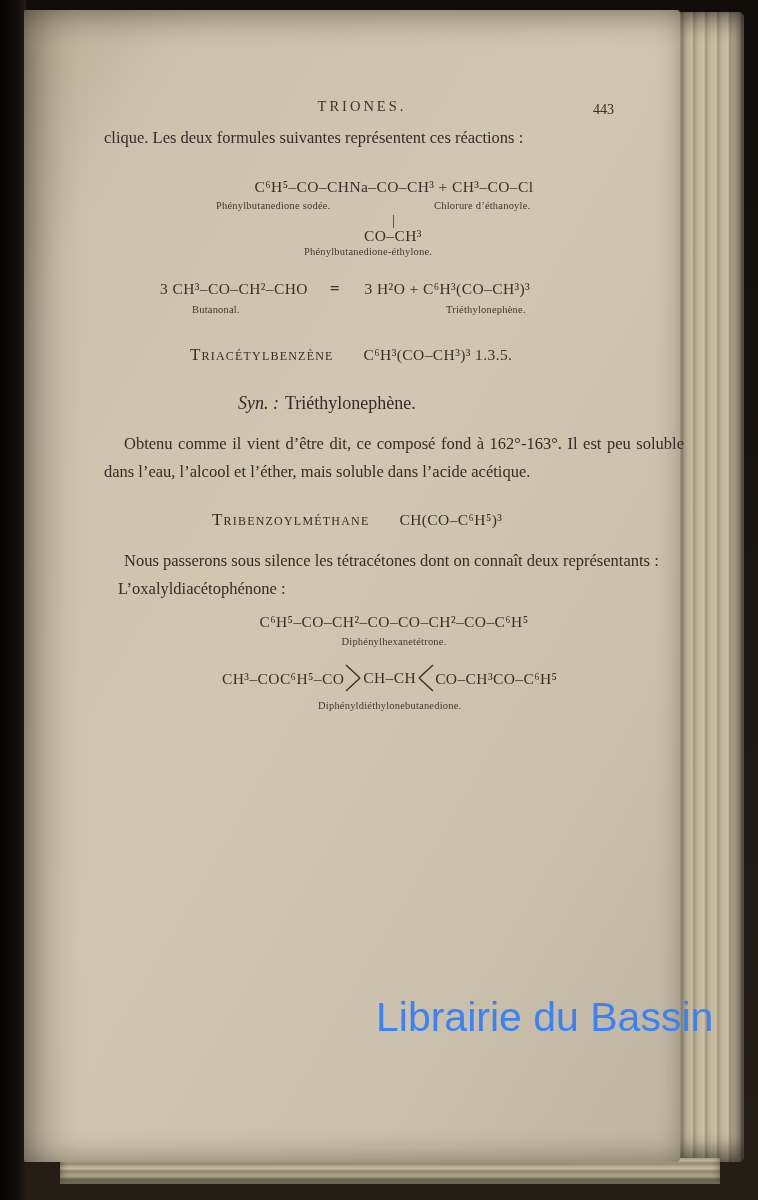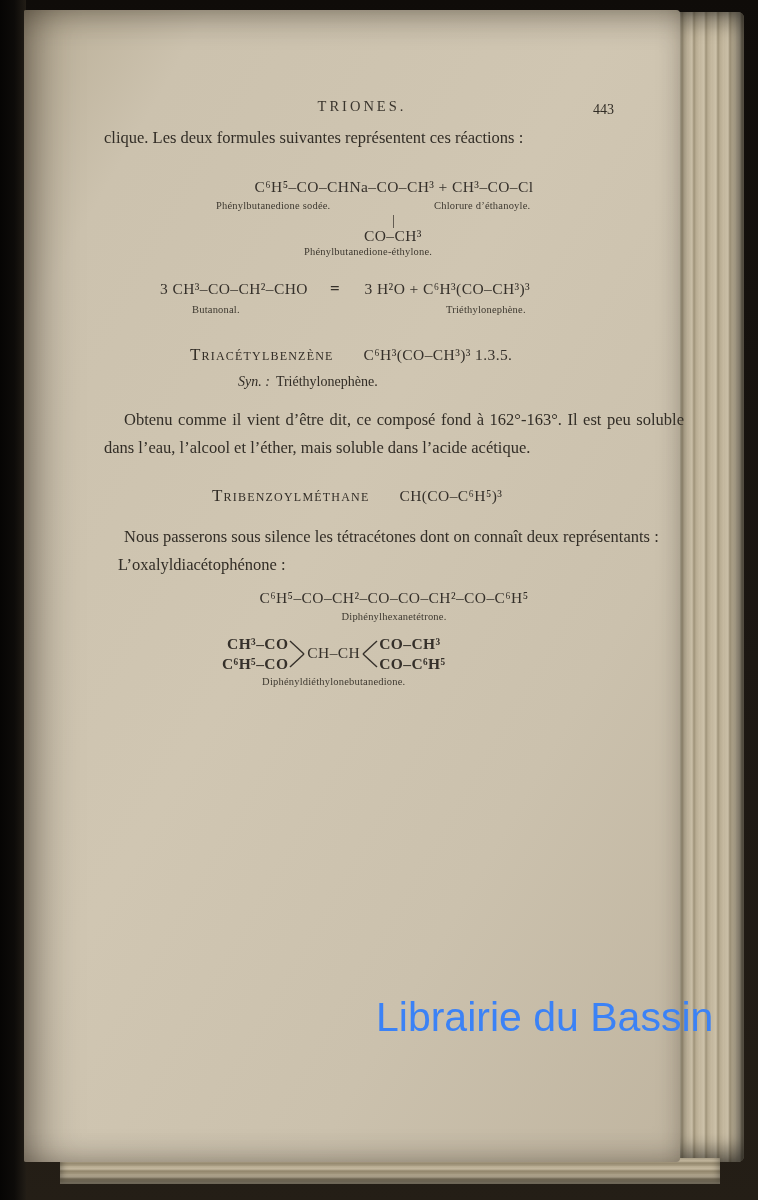--- a/index.html
+++ b/index.html
@@ -59,32 +59,32 @@
   .rx1-bar{margin-left:288px;line-height:.8;font-size:14px;}
   .rx1-branch{margin-left:260px;line-height:1.15;}
   .rx1-cap2{margin-left:200px;margin-top:2px;}
   .rx2{margin-top:16px;margin-left:56px;white-space:nowrap;}
   .rx2 .eq{margin:0 26px 0 22px;}
   .rx2-caps{position:relative;height:15px;}
   .rx2-cap-l{position:absolute;left:88px;}
   .rx2-cap-r{position:absolute;left:342px;}
   .schead-row{margin-top:22px;margin-left:86px;white-space:nowrap;}
   .schead{font-variant:small-caps;letter-spacing:1.2px;font-size:17px;margin-right:30px;}
-  .syn{margin-left:134px;font-size:14px;margin-top:0;}
+  .syn{margin-left:134px;font-size:18px;margin-top:18px;}
   .syn i{margin-right:6px;}
   .para{margin-top:12px;text-indent:20px;text-align:justify;}
   .schead-row2{margin-top:20px;margin-left:108px;white-space:nowrap;}
   .ital{font-style:italic;}
   .oxalyl-intro{text-indent:14px;}
   .f3{margin-top:6px;text-align:center;}
   .f3 .fcap{text-align:center;margin-top:0px;}
   .diacetyl-intro{margin-top:16px;}
   .f4wrap{margin-top:10px;margin-left:118px;display:inline-block;}
   .f4row{display:flex;align-items:center;}
-  .f4col{display:flex;flex-direction:column;line-height:1.25;font-weight:bold;}
+  .f4col{display:flex;flex-direction:row;line-height:1.25;}
   .f4col.left{align-items:flex-end;}
   .f4col.right{align-items:flex-start;}
   .f4angle{margin:0 1px;}
   .f4center{margin:0 1px;}
   .f4cap{text-align:center;margin-top:2px;}
   
   .watermark{
     position:absolute;left:376px;top:994px;z-index:5;
     font-family:"Liberation Sans", sans-serif;
     font-size:41px;color:#3b82f6;white-space:nowrap;

